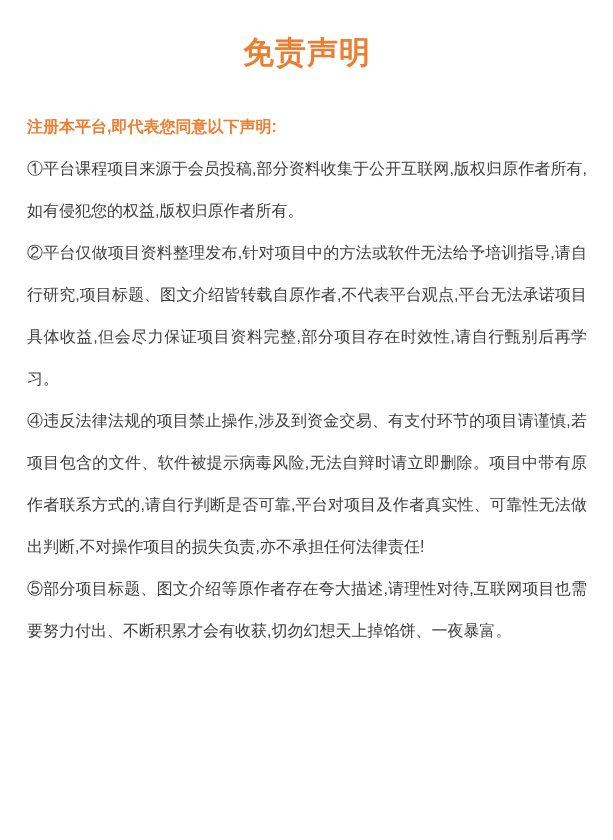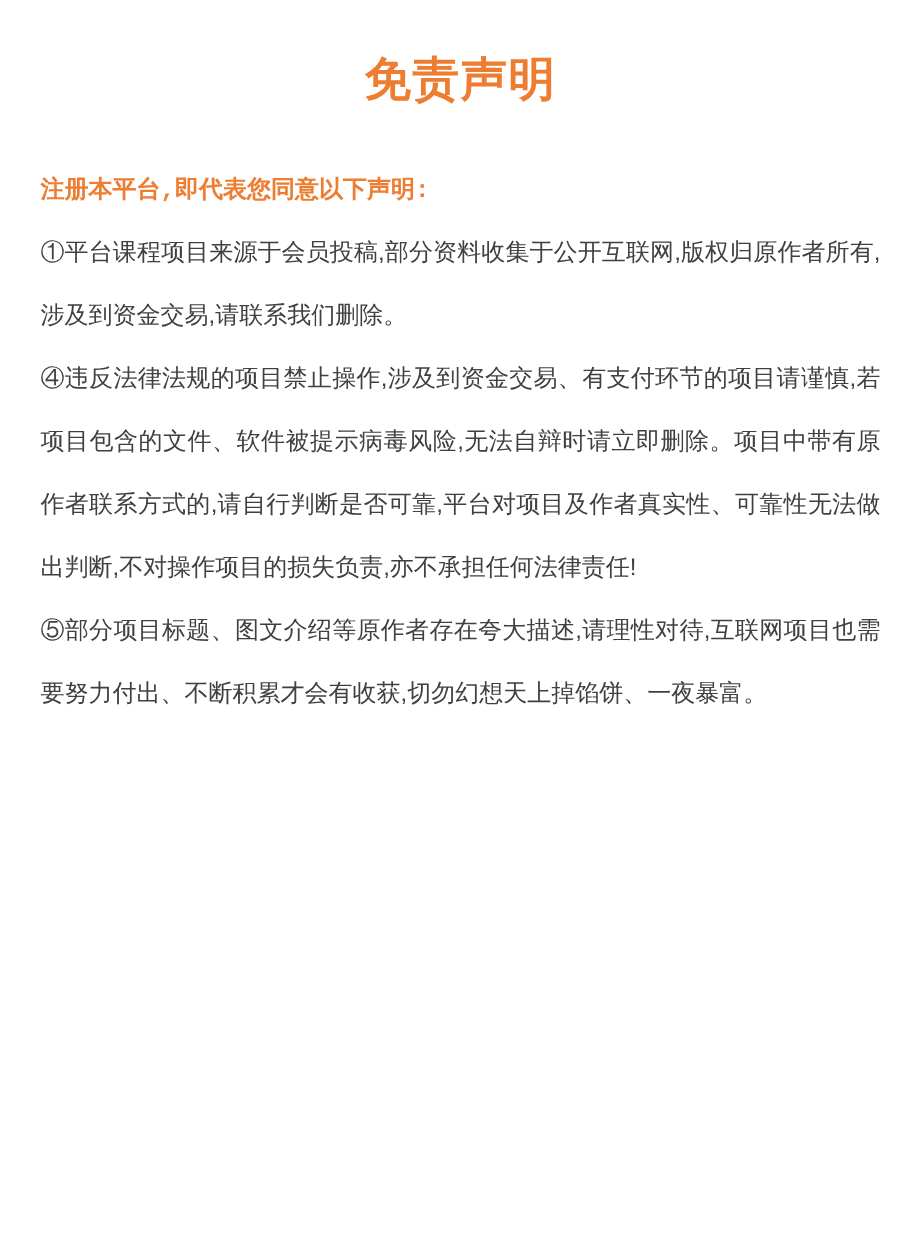--- a/index.html
+++ b/index.html
@@ -28,21 +28,20 @@
     font-weight: bold;
     color: var(--accent, #ED7D31);
     letter-spacing: 1px;
   }
   .intro {
     margin-top: 36px;
     font-size: 16px;
     line-height: 42px;
     font-weight: bold;
     color: var(--accent, #ED7D31);
-    font-family: Liberation Mono, monospace;
   }
   .content p {
     margin: 0;
     font-size: 16px;
     line-height: 42px;
     color: var(--body-text, #404040);
     text-align: justify;
     text-justify: inter-ideograph;
     word-break: normal;
   }
@@ -50,18 +49,19 @@
 </head>
 <body>
 
 <div class="page">
 
   <h1 class="doc-title">免责声明</h1>
 
   <div class="intro">注册本平台,即代表您同意以下声明:</div>
 
   <div class="content">
-    <p>①平台课程项目来源于会员投稿,部分资料收集于公开互联网,版权归原作者所有,涉及到资金交易,请联系我们删除。</p>
+    <p>①平台课程项目来源于会员投稿,部分资料收集于公开互联网,版权归原作者所有,如有侵犯您的权益,版权归原作者所有。</p>
+    <p>②平台仅做项目资料整理发布,针对项目中的方法或软件无法给予培训指导,请自行研究,项目标题、图文介绍皆转载自原作者,不代表平台观点,平台无法承诺项目具体收益,但会尽力保证项目资料完整,部分项目存在时效性,请自行甄别后再学习。</p>
     <p>④违反法律法规的项目禁止操作,涉及到资金交易、有支付环节的项目请谨慎,若项目包含的文件、软件被提示病毒风险,无法自辩时请立即删除。项目中带有原作者联系方式的,请自行判断是否可靠,平台对项目及作者真实性、可靠性无法做出判断,不对操作项目的损失负责,亦不承担任何法律责任!</p>
     <p>⑤部分项目标题、图文介绍等原作者存在夸大描述,请理性对待,互联网项目也需要努力付出、不断积累才会有收获,切勿幻想天上掉馅饼、一夜暴富。</p>
   </div>
 
 </div>
 
 </body></html>

